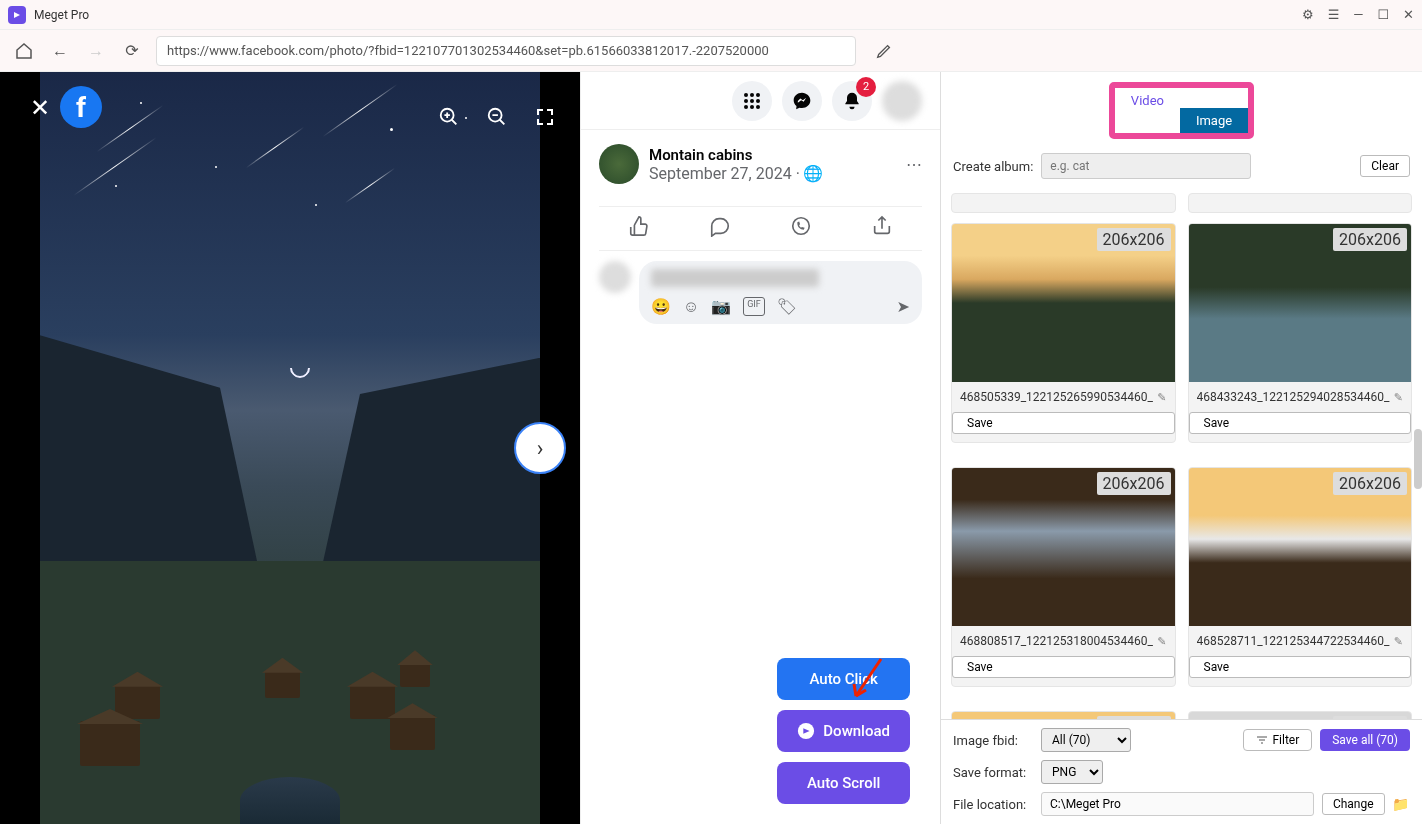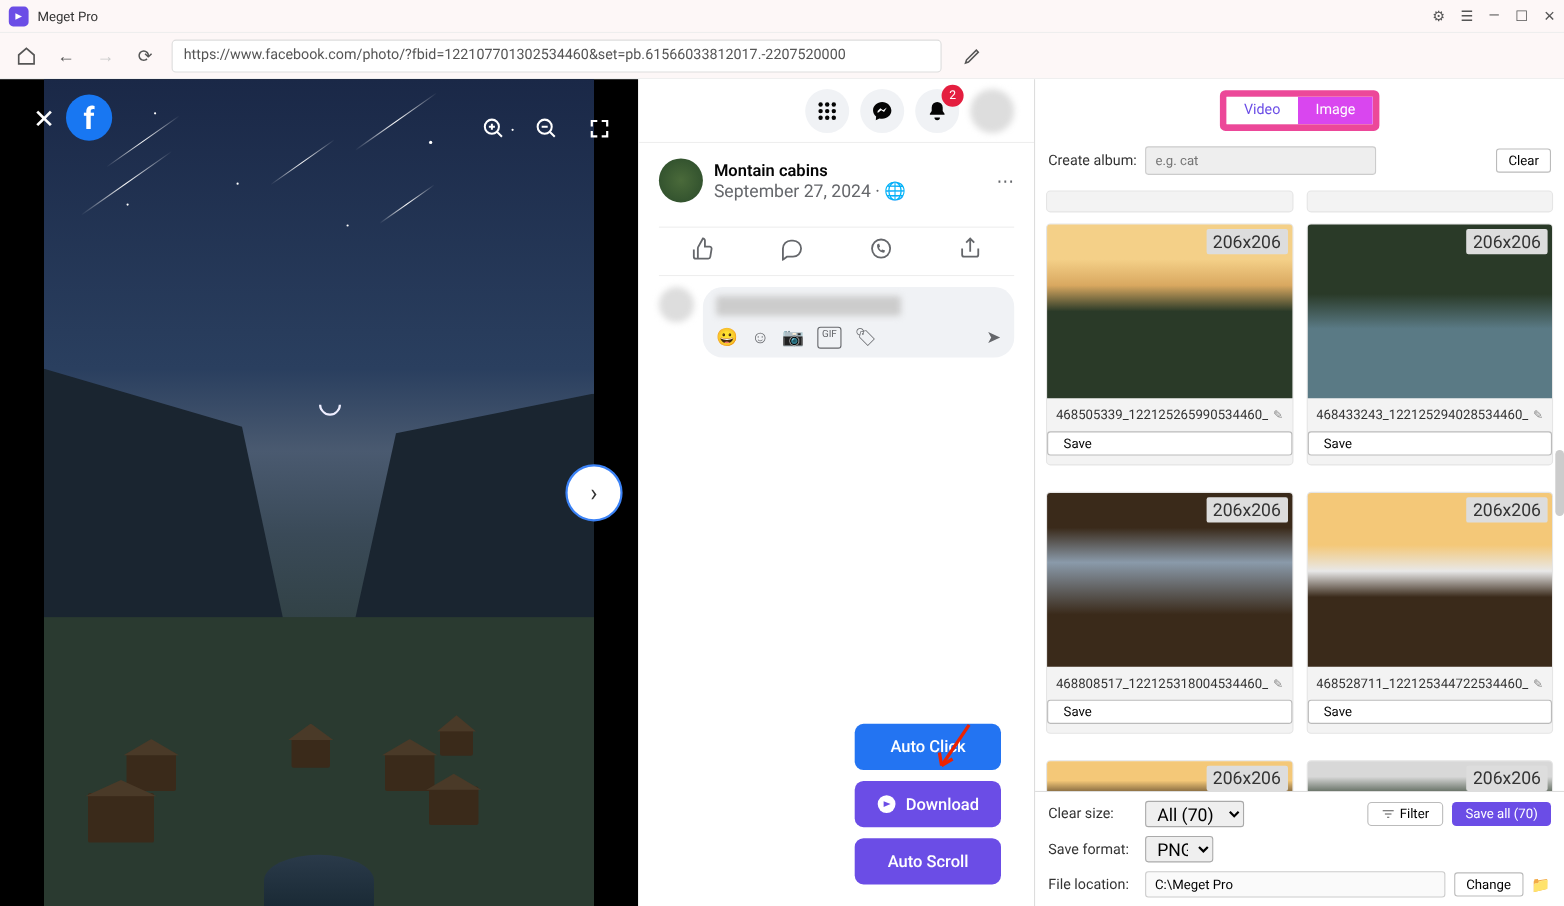--- a/index.html
+++ b/index.html
@@ -53,21 +53,21 @@
 .comment-icons .send { margin-left:auto; }
 .float-btns { position:absolute; bottom:20px; right:30px; display:flex; flex-direction:column; gap:10px; }
 .float-btn { padding:12px 20px; border-radius:8px; color:#fff; font-size:15px; font-weight:500; cursor:pointer; display:flex; align-items:center; justify-content:center; gap:8px; min-width:100px; }
 .btn-blue { background:#2374f2; }
 .btn-purple { background:#6b4de6; }
 .arrow-annotation { position:absolute; top:582px; right:54px; width:40px; height:50px; pointer-events:none; }
 .downloader-panel { flex:1; background:#fff; border-left:1px solid #ddd; display:flex; flex-direction:column; }
 .tab-row { display:flex; justify-content:center; padding:10px; }
 .tab-pill { display:flex; border:6px solid #ec4899; border-radius:5px; overflow:hidden;justify-content:flex-end; }
 .tab-pill span { padding:5px 16px; font-size:13px; cursor:pointer; }
-.tab-pill .active { background:#d946ef; color:#fff; }
+.tab-pill .active { background:#0369a1; color:#fff;margin-top:20px; }
 .tab-pill .inactive { color:#6b4de6; background:#fff; }
 .album-row { display:flex; align-items:center; padding:4px 12px 10px; gap:8px; }
 .album-label { font-size:13px; color:#333; }
 .album-input { flex:1; max-width:210px; height:26px; background:#eee; border:1px solid #ccc; border-radius:3px; padding:0 8px; font-size:12px; }
 .clear-btn { margin-left:auto; padding:3px 10px; border:1px solid #bbb; border-radius:3px; font-size:12px; background:#fff; cursor:pointer; }
 .thumbs-scroll { flex:1; overflow-y:auto; padding:4px 10px; }
 .thumb-row-partial { display:flex; gap:12px; margin-bottom:10px; }
 .thumb-partial { flex:1; background:#f3f3f3; border:1px solid #e5e5e5; border-radius:4px; height:20px; position:relative; }
 .thumb-card { background:#f3f3f3; border:1px solid #e5e5e5; border-radius:4px; margin-bottom:12px; }
 .thumb-grid { display:flex; gap:12px; flex-wrap:wrap; }
@@ -80,21 +80,21 @@
 .cabin-deck { background:linear-gradient(#f4c878 25%, #3a2a1a 50%); }
 .cabin-forest { background:linear-gradient(#d8d8d8 20%, #2a3a28 50%); }
 .dim-badge { position:absolute; top:4px; right:4px; background:#ddd; font-size:16px; padding:2px 6px; color:#333; border-radius:2px; }
 .thumb-name-row { display:flex; align-items:center; padding:8px 8px 4px; gap:4px; }
 .thumb-name { font-size:12px; color:#333; white-space:nowrap; overflow:hidden; text-overflow:ellipsis; flex:1; }
 .edit-pen { font-size:11px; color:#888; cursor:pointer; flex-shrink:0; }
 .thumb-save { display:block; margin:4px auto 8px; padding:3px 14px; border:1px solid #bbb; border-radius:3px; font-size:12px; background:#fff; cursor:pointer; }
 .bottom-ctrls { border-top:1px solid #ddd; padding:8px 12px; }
 .ctrl-row { display:flex; align-items:center; gap:8px; margin-bottom:8px; }
 .ctrl-label { font-size:13px; color:#333; min-width:80px; }
-.ctrl-select { height:24px; border:1px solid #aaa; border-radius:3px; font-size:16px; padding:0 6px; background:#efefef; }
+.ctrl-select { height:24px; border:1px solid #aaa; border-radius:3px; font-size:12px; padding:0 6px; background:#efefef; }
 .filter-btn { padding:3px 12px; border:1px solid #bbb; border-radius:4px; font-size:12px; background:#fff; cursor:pointer; display:flex; align-items:center; gap:4px; }
 .saveall-btn { padding:4px 12px; background:#6b4de6; color:#fff; border-radius:4px; font-size:12px; cursor:pointer; margin-left:auto; }
 .loc-input { flex:1; height:24px; border:1px solid #ccc; border-radius:3px; padding:0 8px; font-size:12px; background:#fafafa; }
 .change-btn { padding:3px 10px; border:1px solid #bbb; border-radius:3px; font-size:12px; background:#fff; cursor:pointer; }
 .folder-ico { font-size:14px; cursor:pointer; color:#666; }
 .scrollbar-stub { position:absolute; right:0; top:240px; width:8px; height:60px; background:#ccc; border-radius:4px; }
 </style>
 </head>
 <body>
 
@@ -341,21 +341,21 @@
         <div class="thumb-col thumb-card" style="margin-bottom:0;">
           <div class="thumb-img cabin-forest" style="height:70px;">
               <span class="dim-badge">206x206</span>
             </div>
         </div>
       </div>
       <div class="scrollbar-stub"></div>
     </div>
     <div class="bottom-ctrls">
       <div class="ctrl-row">
-        <span class="ctrl-label">Clear size:</span>
+        <span class="ctrl-label">Image fbid:</span>
         <select class="ctrl-select" style="width:90px;"><option>All (70)</option></select>
         <div style="flex:1"></div>
         <span class="filter-btn">
             <svg width="12" height="12" viewBox="0 0 12 12" fill="none" stroke="#555">
               <path d="M1 3h10M3 6h6M5 9h2"></path>
             </svg>
             <span>Filter</span>
           </span>
         <span class="saveall-btn">Save all (70)</span>
       </div>

